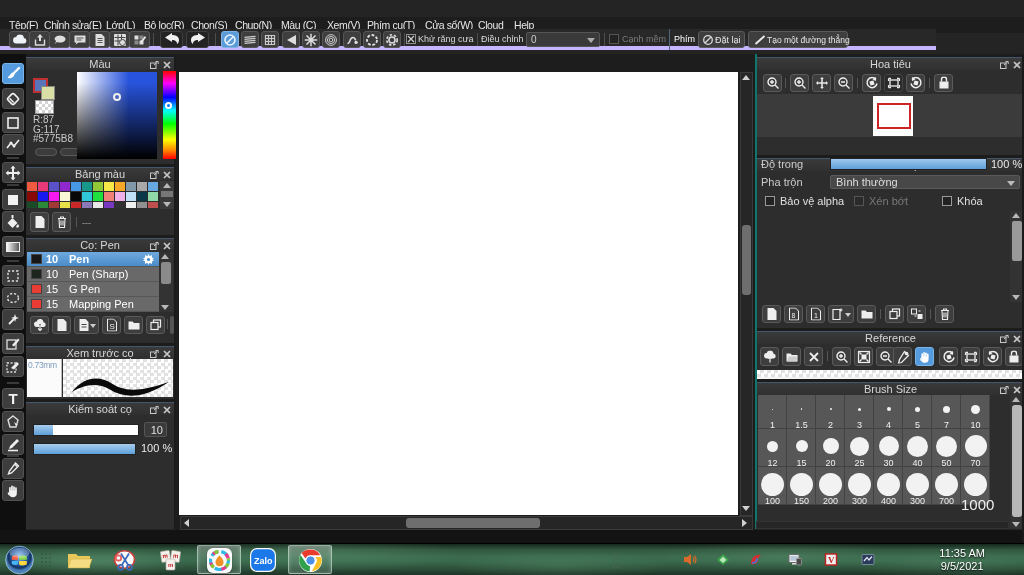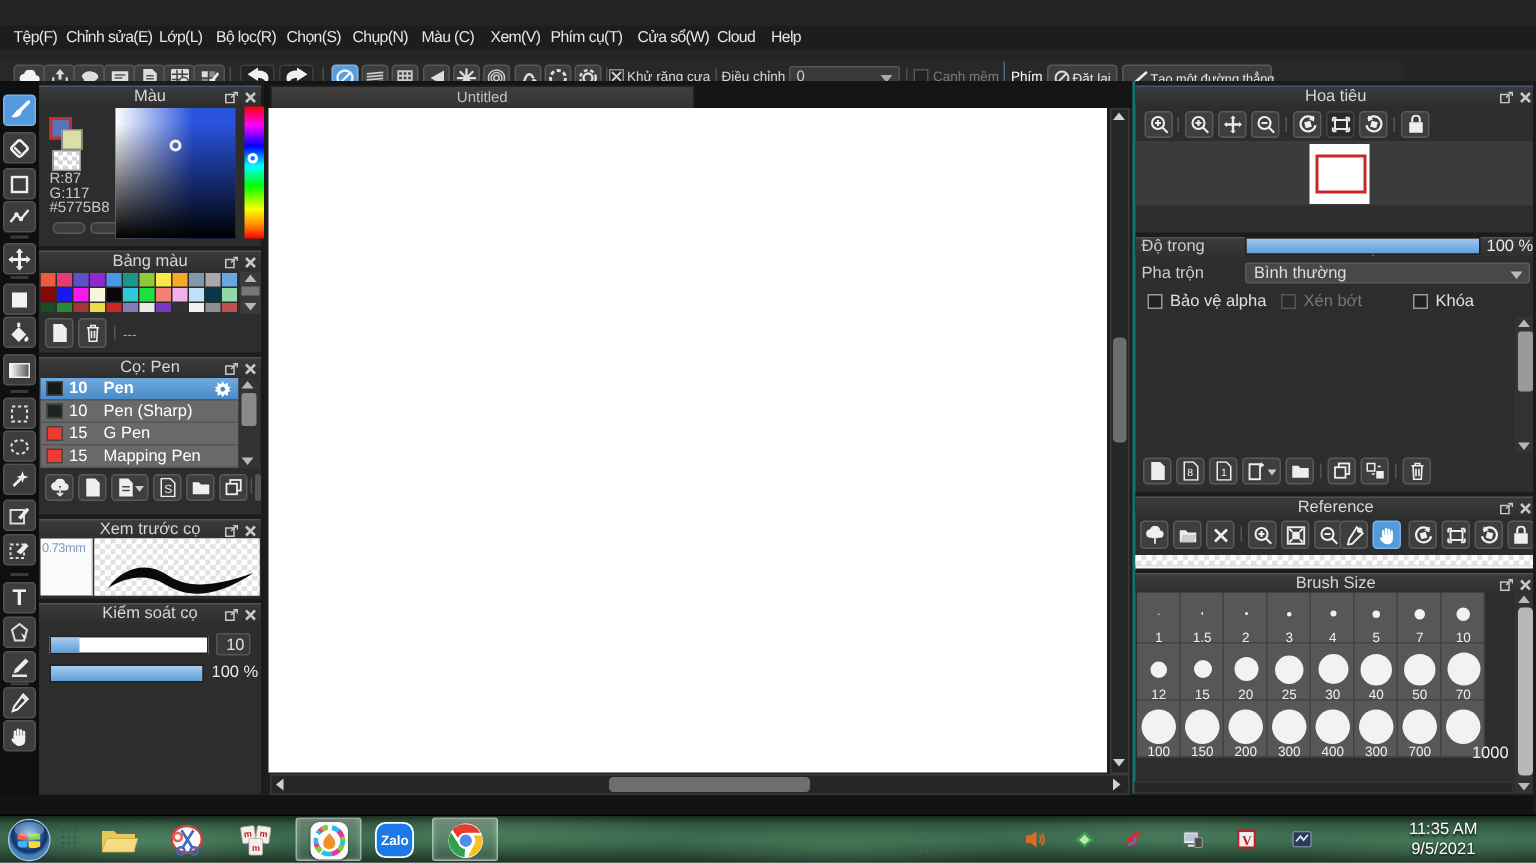--- a/index.html
+++ b/index.html
@@ -11,21 +11,21 @@
 #titlebar .blob { position:absolute; left:876px; top:6px; width:52px; height:13px; border-radius:50%; background:radial-gradient(ellipse at center, rgba(95,102,112,.9), rgba(95,102,112,0) 72%); }
 #titleico { position:absolute; left:4px; top:3px; width:11px; height:11px; border-radius:50%;
   background:conic-gradient(#3fa23f 0 90deg,#d4dc40 90deg 180deg,#cc3b33 180deg 270deg,#3b7fd4 270deg 360deg); }
 #titletext { position:absolute; left:20px; top:2px; font-size:11.5px; color:#111; }
 .winbtn { position:absolute; top:2px; height:14px; border:1px solid #8fa0b1; border-radius:3px;
   background:linear-gradient(#fbfdfe,#dce9f4 45%,#c3d8ec 55%,#e7f1f9); color:#35414d; text-align:center; }
 
 #menubar { left:0; top:17px; width:1024px; height:16px; background:#1d1d1d; color:#e6e6e6; font-size:10.5px; letter-spacing:-0.4px; }
 #menubar span { position:absolute; top:2px; white-space:nowrap; }
 
-#toolbar { left:0; top:41px; width:936px; height:21px; background:#282828; border-bottom:1px solid #c4b5fd; }
+#toolbar { left:0; top:29px; width:936px; height:21px; background:#282828; border-bottom:4px solid #c4b5fd; }
 .tbtn { position:absolute; top:2px; width:21px; height:17px; background:#3e3e3e; border:1px solid #565656; border-radius:3px; }
 .tbtn.blue { background:#5b9bd8; border-color:#7fb4e4; }
 .tbtn.dark { background:#232323; border-color:#3f3f3f; }
 .tbtn svg { position:absolute; left:50%; top:50%; transform:translate(-50%,-50%); }
 .tsep { position:absolute; top:4px; width:1px; height:13px; background:#4d4d4d; }
 .tlabel { position:absolute; top:5px; font-size:9px; color:#d8d8d8; white-space:nowrap; }
 .tlabel.dim { color:#7a7a7a; }
 .cb { position:absolute; top:5px; width:10px; height:10px; border:1px solid #909090; background:#222; }
 .cb svg { position:absolute; left:0; top:0; }
 .cb.dim { border-color:#555; }
@@ -527,23 +527,20 @@
           <path d="M1 1 L7 7 M7 1 L1 7" stroke="#c8c8c8" stroke-width="1.7"></path>
         </svg></div>
   <div class="abs" style="left:7px;top:370px;width:106px;height:12px;background:#fff;border:1px solid #222;">
         <div style="position:absolute;left:0;top:0;width:19px;height:10px;background:linear-gradient(#a8cdf0,#5d9fd8);"></div>
       </div>
   <div class="abs" style="left:118px;top:368px;width:23px;height:15px;background:#3a3a3a;border:1px solid #555;border-radius:2px;color:#e0e0e0;font-size:11px;text-align:right;line-height:14px;padding-right:3px;">10</div>
   <div class="abs" style="left:7px;top:389px;width:103px;height:12px;background:linear-gradient(#a8cdf0,#5d9fd8);border:1px solid #222;"></div>
   <div class="abs" style="left:115px;top:388px;color:#e8e8e8;font-size:11px;white-space:nowrap;">100 %</div>
 </div>
 <div class="abs" id="canvasarea">
-  <div id="tabbar">
-        <div id="tab">Untitled</div>
-      </div>
   <div id="whitecanvas"></div>
 
   <div class="scroll-track" style="left:564px;top:18px;width:13px;height:444px;"></div>
   <div class="tu" style="position:absolute;left:566px;top:21px;border-bottom-color:#d0d0d0;"></div>
   <div class="scroll-thumb" style="left:566px;top:171px;width:9px;height:70px;"></div>
   <div class="td" style="position:absolute;left:566px;top:452px;border-top-color:#d0d0d0;"></div>
 
   <div class="scroll-track" style="left:4px;top:462px;width:573px;height:14px;"></div>
   <div class="tl" style="position:absolute;left:8px;top:465px;border-right-color:#d0d0d0;"></div>
   <div class="scroll-thumb" style="left:230px;top:464px;width:134px;height:10px;"></div>
@@ -852,21 +849,21 @@
         <i style="position:absolute;left:119.0px;top:77.5px;width:23px;height:23px;border-radius:50%;background:#f2f2f2;"></i>
         <span style="position:absolute;left:116px;top:101px;width:29px;text-align:center;color:#f0f0f0;font-size:9px;">400</span>
         <i style="position:absolute;left:145px;top:72px;width:29px;height:38px;border-right:1px solid #424242;border-bottom:1px solid #424242;"></i>
         <i style="position:absolute;left:148.0px;top:77.5px;width:23px;height:23px;border-radius:50%;background:#f2f2f2;"></i>
         <span style="position:absolute;left:145px;top:101px;width:29px;text-align:center;color:#f0f0f0;font-size:9px;">300</span>
         <i style="position:absolute;left:174px;top:72px;width:29px;height:38px;border-right:1px solid #424242;border-bottom:1px solid #424242;"></i>
         <i style="position:absolute;left:177.0px;top:77.5px;width:23px;height:23px;border-radius:50%;background:#f2f2f2;"></i>
         <span style="position:absolute;left:174px;top:101px;width:29px;text-align:center;color:#f0f0f0;font-size:9px;">700</span>
         <i style="position:absolute;left:203px;top:72px;width:29px;height:38px;border-right:1px solid #424242;border-bottom:1px solid #424242;"></i>
         <i style="position:absolute;left:206.0px;top:77.5px;width:23px;height:23px;border-radius:50%;background:#f2f2f2;"></i>
-        <span style="position:absolute;left:221px;top:101px;width:29px;text-align:center;color:#f0f0f0;font-size:11px;">1000</span>
+        <span style="position:absolute;left:203px;top:101px;width:29px;text-align:center;color:#f0f0f0;font-size:15px;">1000</span>
       </div>
   <div class="abs" style="left:253px;top:341px;width:14px;height:134px;background:#333;">
     <div class="tu" style="position:absolute;top:2px;left:2px;"></div>
     <div style="position:absolute;top:10px;left:2px;width:10px;height:112px;background:#b8b8b8;border-radius:3px;"></div>
     <div class="td" style="position:absolute;bottom:2px;left:2px;"></div>
   </div>
 </div>
 
 <div class="abs" style="left:0;top:530px;width:1024px;height:13px;background:#131313;"></div>
 <div class="abs" style="left:756px;top:521px;width:253px;height:8px;background:#262626;border:1px solid #333;"></div>

